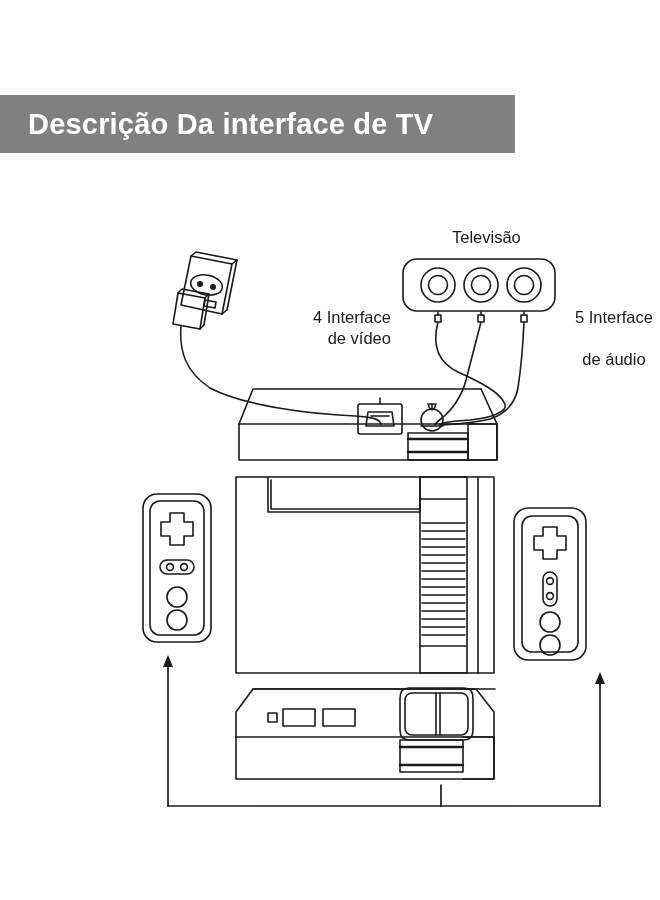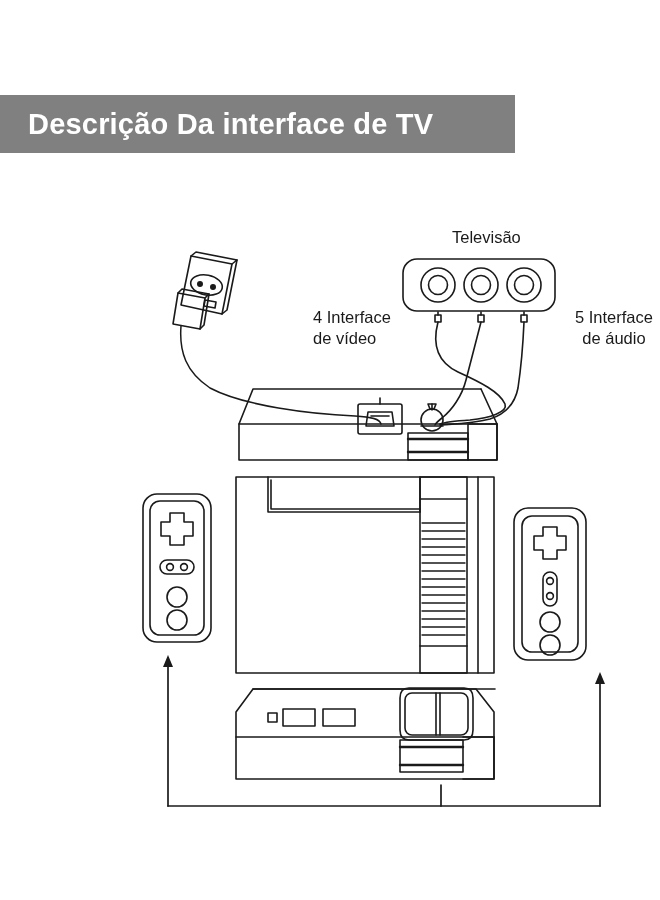--- a/index.html
+++ b/index.html
@@ -58,22 +58,22 @@
     left: 313px;
     top: 307px;
     text-align: center;
   }
   .label-audio {
     left: 575px;
     top: 307px;
     text-align: center;
   }
   .label-line2 { display: block; }
-  .label-video .label-line2 { text-align: left; }
-  .label-audio .label-line2 { text-align: center; }
+  .label-video .label-line2 { text-align: right; }
+  .label-audio .label-line2 { text-align: center; margin-top: 21px; }
 </style>
 </head>
 <body>
 
 <div class="banner">
   <div class="banner-title">Descrição Da interface de TV</div>
 </div>
 
 <svg class="diagram" viewBox="0 0 660 900">
   <g fill="none" stroke="#1a1a1a" stroke-width="1.6" stroke-linejoin="round" stroke-linecap="round">

